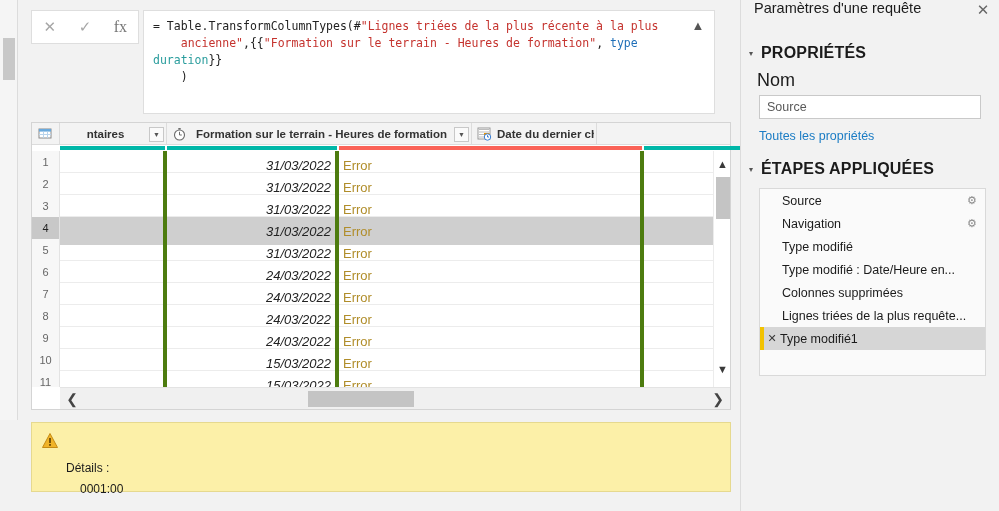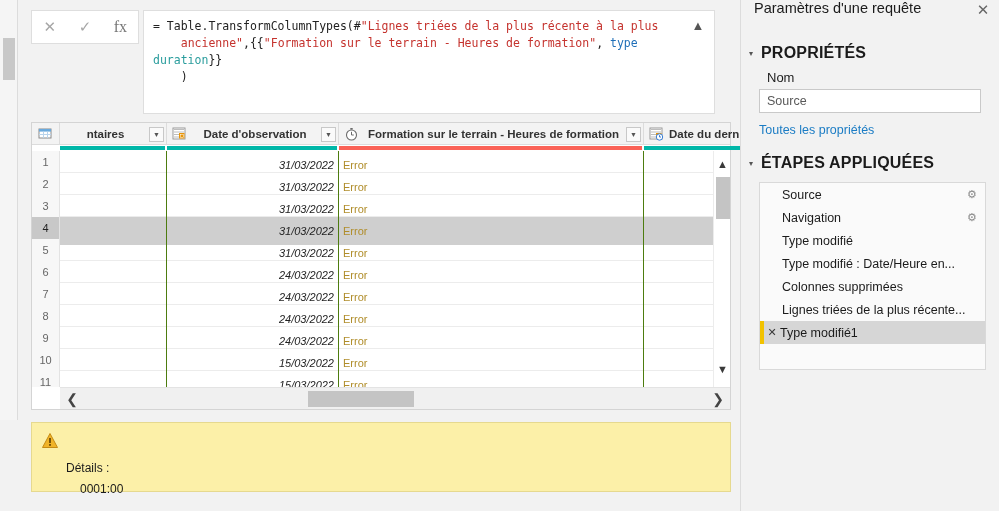--- a/index.html
+++ b/index.html
@@ -98,22 +98,22 @@
   .grow.sel .rownum { background: #c8c8c8; color: #222; }
   .grow.sel .gcell { background: #cfcfcf; }
   .rownum {
     width: 28px; min-width: 28px; height: 22px; background: #f7f7f7;
     border-right: 1px solid #e3e3e3;
     font-size: 11px; color: #666; display: flex;
     align-items: center; justify-content: center;
   }
   .gcell {
     height: 28px; display: flex; align-items: center;
-    border-right: 1px solid #4d7c0f; padding: 0 4px;
-    font-size: 11px; color: #222; overflow: hidden; white-space: nowrap;
+    border-right: 4px solid #4d7c0f; padding: 0 4px;
+    font-size: 13px; color: #222; overflow: hidden; white-space: nowrap;
   }
   .gcell.num { justify-content: flex-end; font-style: italic; }
   .gcell.err { color: #b08d2a; }
 
   
   .vscroll {
     position: absolute; right: 0; top: 0; width: 17px; height: 236px;
     background: #ffffff; border-left: 1px solid #ececec;
   }
   .vs-up, .vs-down {
@@ -168,21 +168,21 @@
   }
   .rp-title { font-size: 14.5px; color: #1b1b1b; flex: 1; }
   .rp-close { width: 20px; height: 20px; display: flex; align-items: center; justify-content: center; color: #666; font-size: 15px; }
 
   .rp-section-head {
     display: flex; align-items: center; padding: 0 0 0 8px; height: 26px;
   }
   .tri { width: 12px; min-width: 12px; color: #555; font-size: 8px; }
   .rp-section-title { font-size: 16px; font-weight: bold; color: #1b1b1b; letter-spacing: .2px; }
 
-  .rp-field-label { font-size: 13px; color: #1b1b1b; margin: 4px 0 4px 26px; }
+  .rp-field-label { font-size: 18px; color: #1b1b1b; margin: 4px 0 4px 16px; }
   .rp-input {
     margin: 0 18px 0 18px; height: 24px; background: #ffffff;
     border: 1px solid #c9c9c9; display: flex; align-items: center;
     padding: 0 7px; font-size: 12.5px; color: #595959;
   }
   .rp-link { font-size: 12.5px; color: #1b7cc4; margin: 10px 0 0 18px; display: inline-block; }
 
   .steps-box {
     margin: 6px 13px 0 18px; background: #fafafa; border: 1px solid #d9d9d9;
     height: 188px; overflow: hidden;
@@ -231,33 +231,20 @@
             <svg width="15" height="14" viewBox="0 0 15 14">
               <rect x="1" y="2" width="12" height="9" fill="#ffffff" stroke="#8a8a8a" stroke-width="1"></rect>
               <rect x="1" y="2" width="12" height="2.6" fill="#6aa9dc"></rect>
               <rect x="5" y="4.6" width="1" height="6.4" fill="#b9d4ec"></rect>
               <rect x="9" y="4.6" width="1" height="6.4" fill="#b9d4ec"></rect>
               <rect x="1" y="7" width="12" height="1" fill="#b9d4ec"></rect>
             </svg>
           </div>
           <div class="hdr-col" style="width: 107px; min-width: 107px;">
             <span class="hdr-label">ntaires</span>
-            <span class="hdr-drop">▼</span>
-          </div>
-          <div class="hdr-col" style="width: 172px; min-width: 172px;">
-            <span class="hdr-icon"><svg width="15" height="14" viewBox="0 0 15 14">
-                <rect x="1" y="1" width="12" height="11" fill="#ffffff" stroke="#9a9a9a" stroke-width="1"></rect>
-                <rect x="2" y="2" width="10" height="1" fill="#bdbdbd"></rect>
-                <rect x="2" y="4.5" width="10" height="1" fill="#bdbdbd"></rect>
-                <rect x="2" y="7" width="10" height="1" fill="#bdbdbd"></rect>
-                <rect x="2" y="9.5" width="10" height="1" fill="#bdbdbd"></rect>
-                <rect x="7.5" y="6.5" width="4.5" height="4.5" fill="#ffffff" stroke="#e8960a" stroke-width="1"></rect>
-                <rect x="8.5" y="7.5" width="2.5" height="2.5" fill="#e8960a"></rect>
-              </svg></span>
-            <span class="hdr-label">Date d'observation</span>
             <span class="hdr-drop">▼</span>
           </div>
           <div class="hdr-col" style="width: 305px; min-width: 305px;">
             <span class="hdr-icon"><svg width="15" height="14" viewBox="0 0 15 14">
                 <circle cx="7.5" cy="8" r="5" fill="#ffffff" stroke="#6b6b6b" stroke-width="1.1"></circle>
                 <path d="M7.5 8 V4.8 M7.5 8 H9.8" stroke="#6b6b6b" stroke-width="1" fill="none"></path>
                 <rect x="6.3" y="1" width="2.4" height="1.6" fill="#6b6b6b"></rect>
               </svg></span>
             <span class="hdr-label">Formation sur le terrain - Heures de formation</span>
             <span class="hdr-drop">▼</span>
@@ -422,21 +409,21 @@
         <div class="step">
           <span class="step-label">Type modifié</span>
         </div>
         <div class="step">
           <span class="step-label">Type modifié : Date/Heure en...</span>
         </div>
         <div class="step">
           <span class="step-label">Colonnes supprimées</span>
         </div>
         <div class="step">
-          <span class="step-label">Lignes triées de la plus récente...</span>
+          <span class="step-label">Lignes triées de la plus requête...</span>
         </div>
         <div class="step active">
           <span class="step-x">✕</span>
           <span class="step-label">Type modifié1</span>
         </div>
       </div>
   </div>
 </div>
 
 </body></html>

